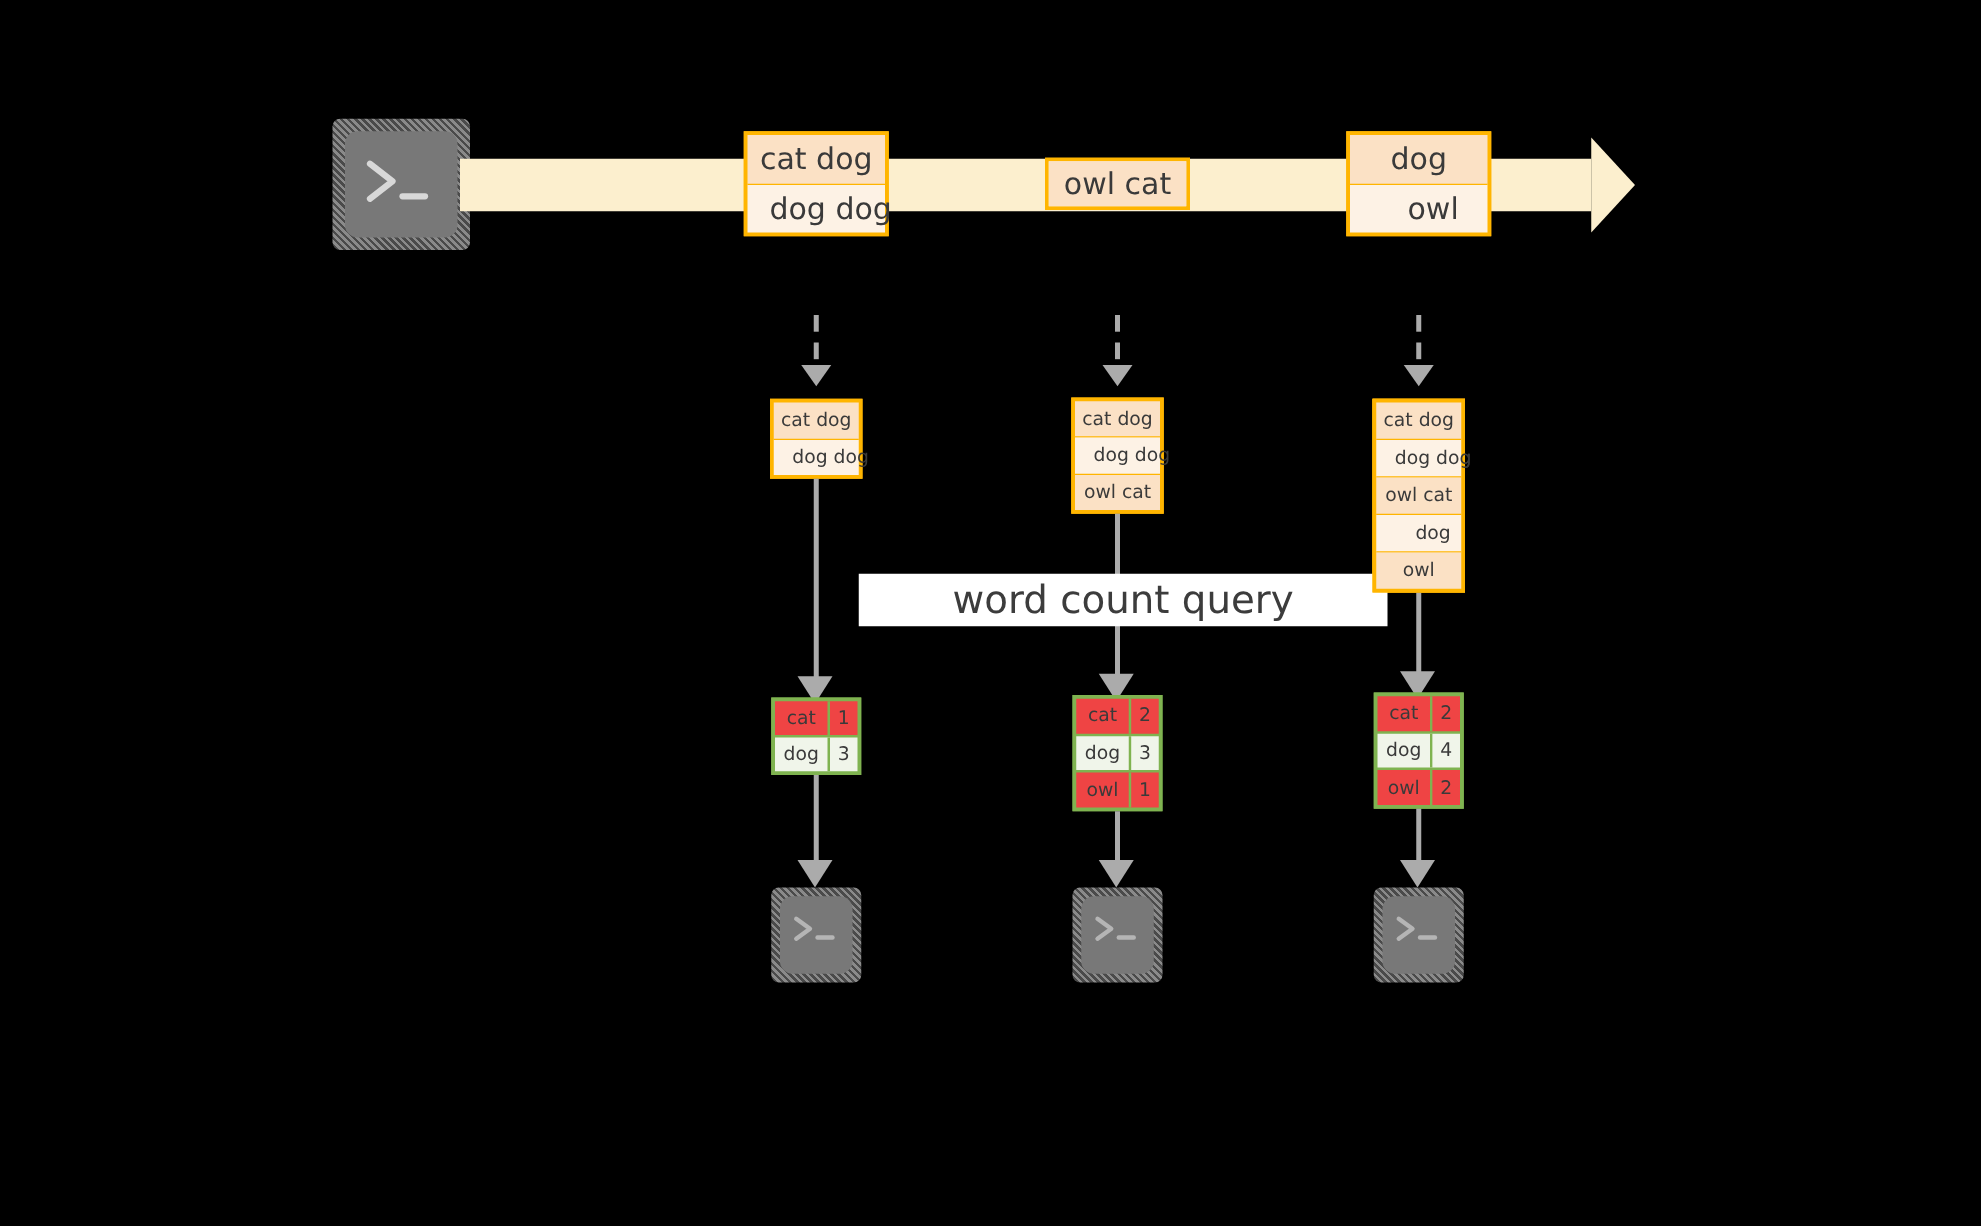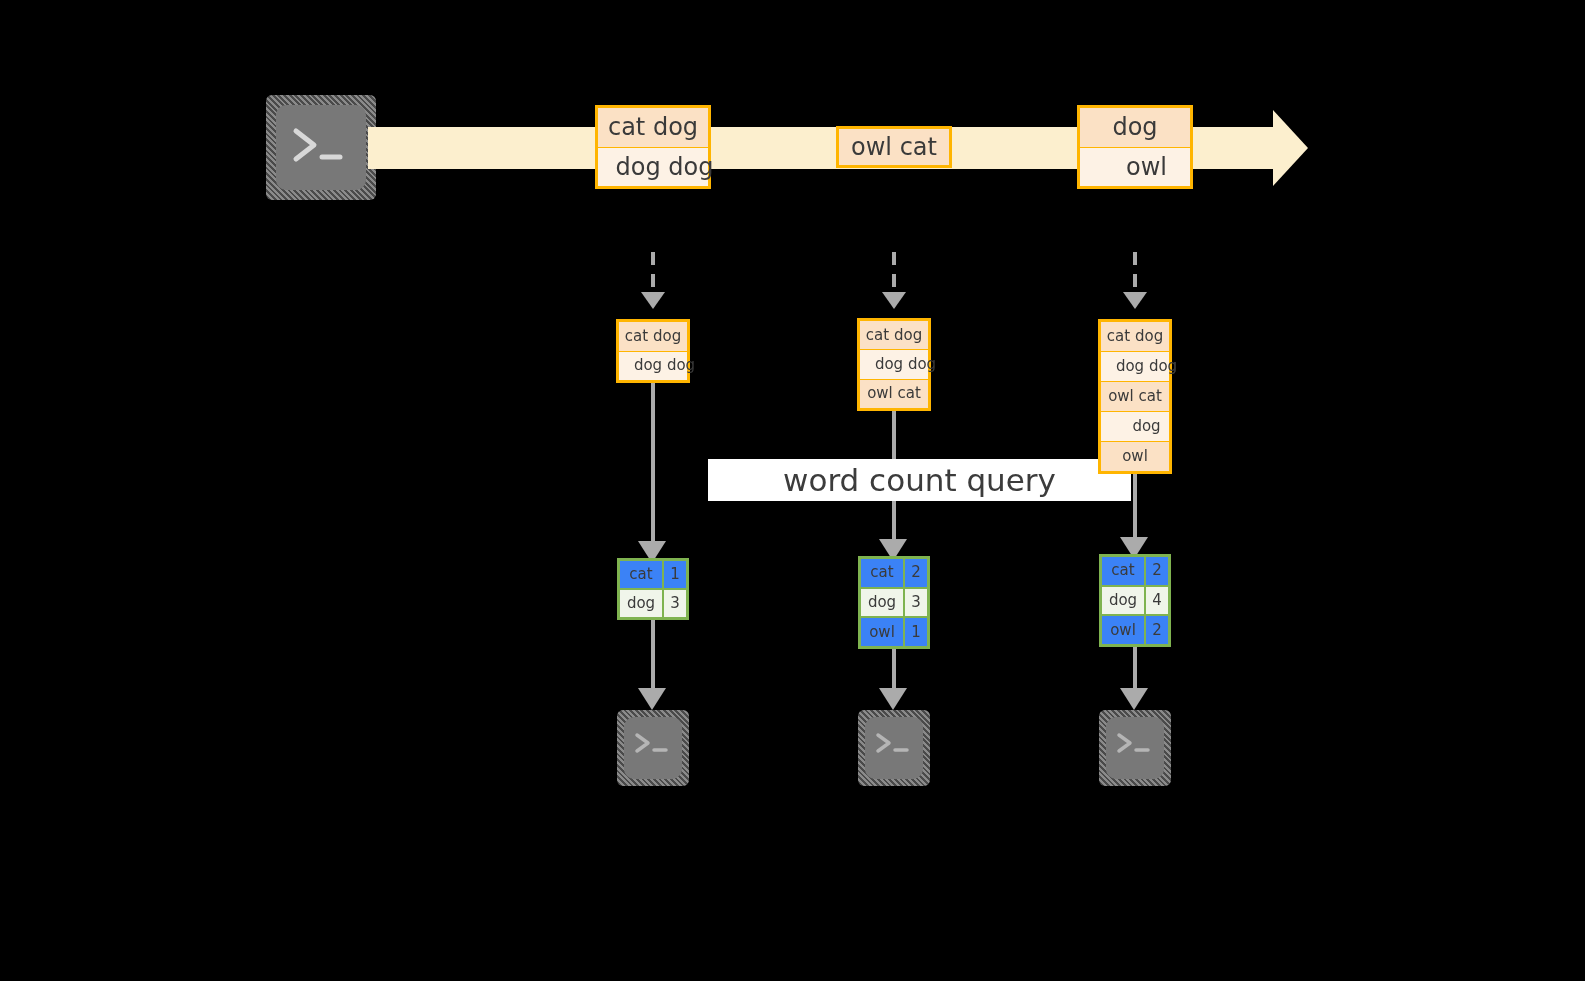--- a/index.html
+++ b/index.html
@@ -104,21 +104,21 @@
     box-sizing: border-box;
     display: flex;
     align-items: center;
     justify-content: center;
     font-size: 15px;
     color: #3a3a3a;
     line-height: 1;
   }
   .tbl-cell.key { flex: 0 0 44px; border-right: 2px solid #7FB350; }
   .tbl-cell.val { flex: 1 1 auto; }
-  .tbl-row.shadeA .tbl-cell { background: #3b82f6; }
+  .tbl-row.shadeA .tbl-cell { background: #ef4444; }
   .tbl-row.shadeB .tbl-cell { background: #F0F5EA; }
 
   
   .conn {
     position: absolute;
     width: 4px;
     background: #ABABAB;
   }
   .conn.dashed {
     background: none;
@@ -285,21 +285,21 @@
 
   <div class="term" style="left:1099px; top:710px; width:72px; height:76px;">
     <div class="hatch"></div>
     <div class="face" style="left:7px; top:7px; width:58px; height:62px;"></div>
     <svg width="72" height="76" viewBox="0 0 72 76">
       <path d="M20 25 L31 33 L20 41" fill="none" stroke="#b5b5b5" stroke-width="3.5" stroke-linecap="round" stroke-linejoin="round"></path>
       <line x1="37" y1="40" x2="49" y2="40" stroke="#b5b5b5" stroke-width="3.5" stroke-linecap="round"></line>
     </svg>
   </div>
 
-  <div class="qlabel" style="left:708px; top:459px; width:423px; height:42px;">
+  <div class="qlabel" style="left:687px; top:459px; width:423px; height:42px;">
     <span>word count query</span>
   </div>
 
   <div class="rec-stack small" style="left:1098px; top:319px; width:74px; height:155px; z-index:5;">
     <div class="rec-row peach">cat dog</div>
     <div class="rec-row cream">dog dog</div>
     <div class="rec-row peach">owl cat</div>
     <div class="rec-row cream">dog</div>
     <div class="rec-row peach">owl</div>
   </div>

